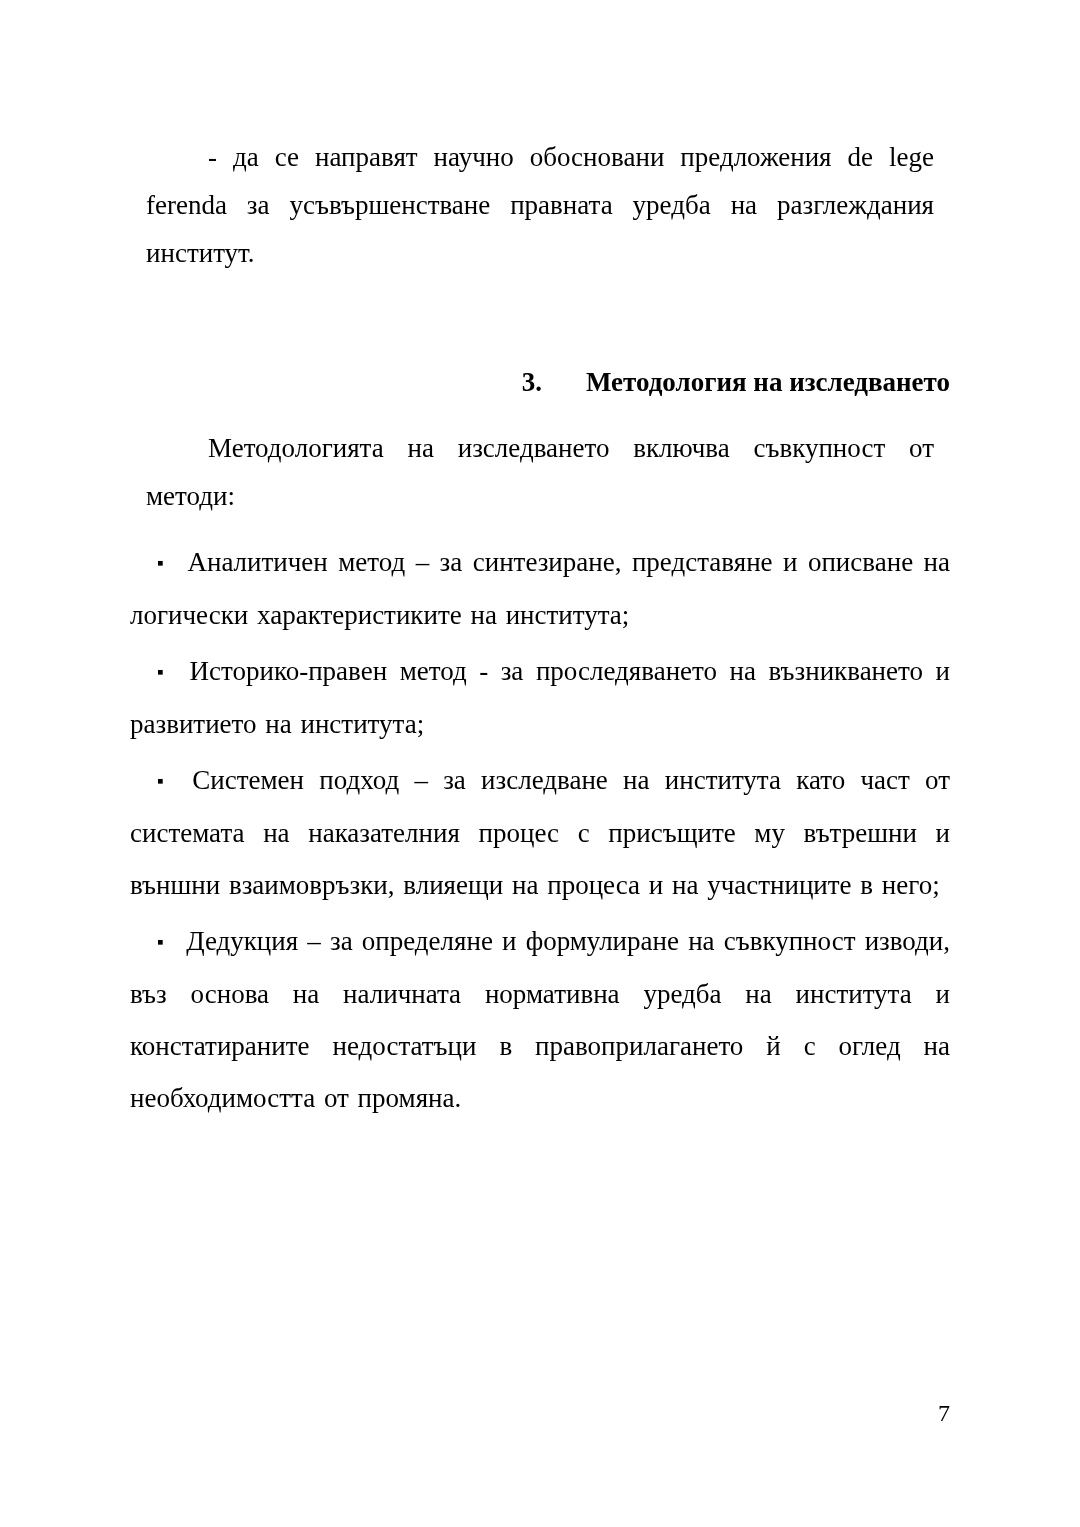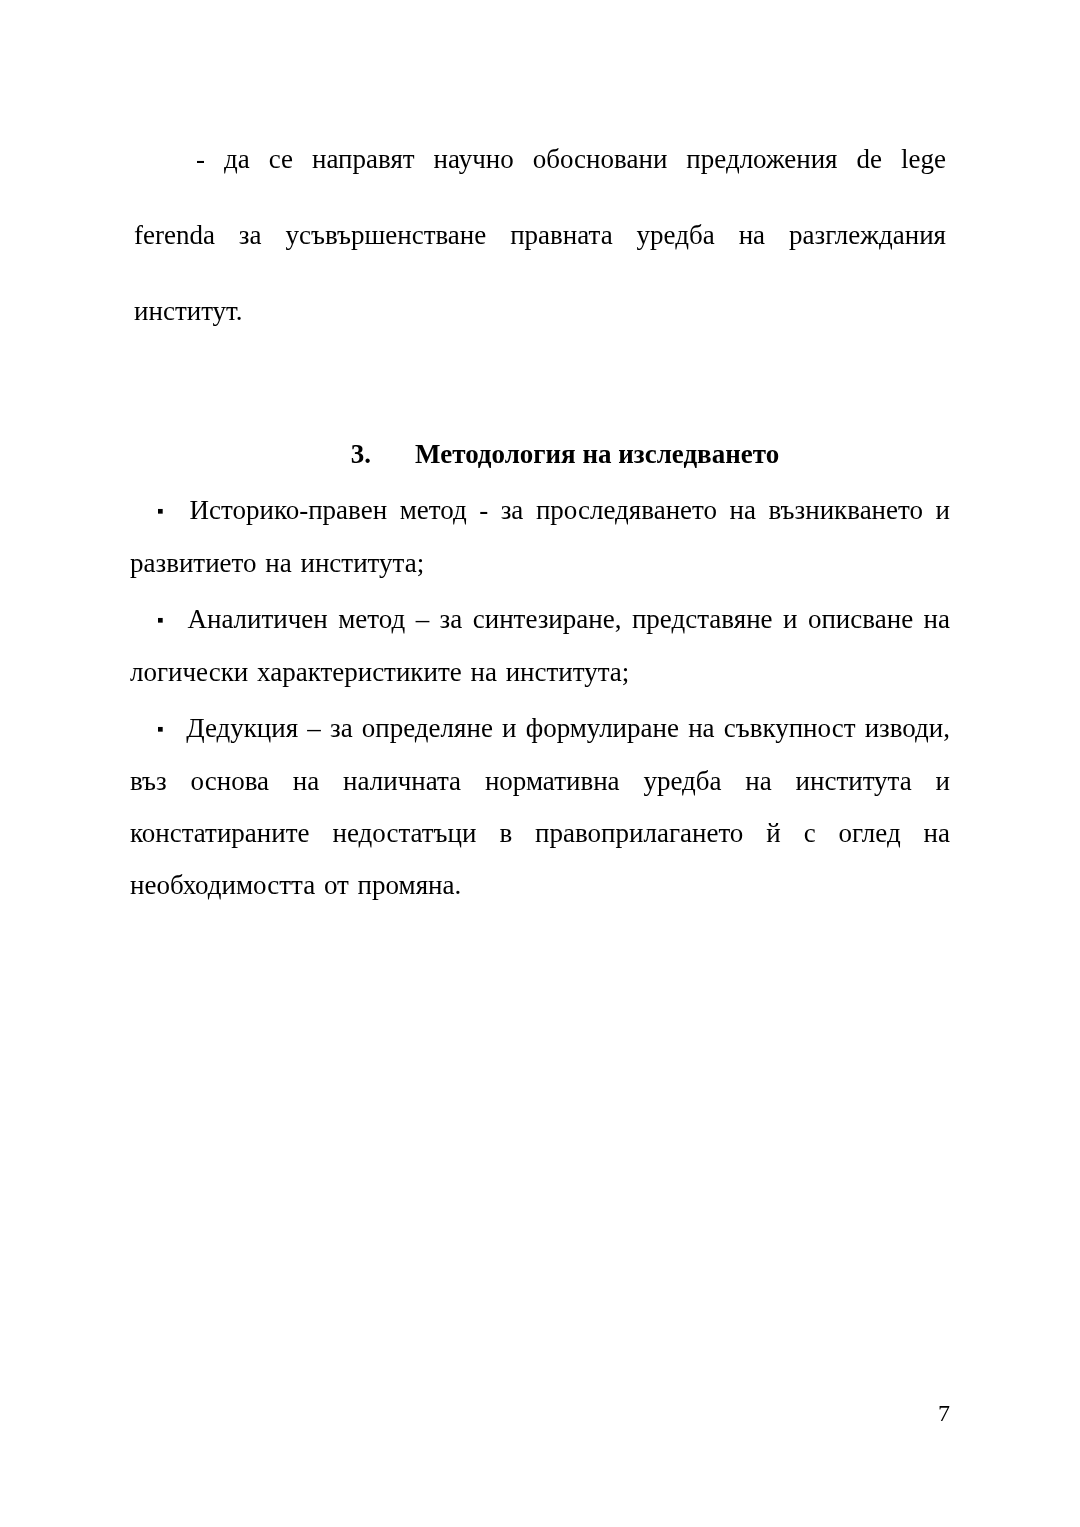--- a/index.html
+++ b/index.html
@@ -18,32 +18,32 @@
     box-sizing: border-box;
   }
   .content {
     position: absolute;
     top: 117px;
     left: 130px;
     right: 130px;
   }
   .para {
     font-size: 27px;
-    line-height: 76px;
+    line-height: 48px;
     text-align: justify;
     text-indent: 62px;
-    margin: 4px;
+    margin: 16px;
     word-spacing: 2px;
   }
   .heading {
     font-size: 27px;
     line-height: 52px;
     font-weight: bold;
     margin: 79px 0 0 50px;
-    text-align: center;
+    text-align: right;
     white-space: nowrap;
   }
   .heading .tab-space {
     display: inline-block;
     width: 44px;
   }
   .bullet-para {
     font-size: 27px;
     line-height: 52px;
     text-align: justify;
@@ -73,29 +73,33 @@
 
 <div class="page">
   <div class="content">
 
     <p class="para">- да се направят научно обосновани предложения de lege ferenda за усъвършенстване правната уредба на разглеждания институт.</p>
 
     <div class="heading">
       <span>3.</span><span class="tab-space"></span><span>Методология на изследването</span>
     </div>
 
+    <p class="para">Методологията на изследването включва съвкупност от методи:</p>
+
+    <p class="bullet-para">
+      <span class="bullet-marker">▪</span><span class="bullet-gap"></span><span>Аналитичен метод – за синтезиране, представяне и описване на логически характеристиките на института;</span>
+    </p>
 
     <p class="bullet-para">
       <span class="bullet-marker">▪</span><span class="bullet-gap"></span><span>Историко-правен метод - за проследяването на възникването и развитието на института;</span>
     </p>
 
     <p class="bullet-para">
-      <span class="bullet-marker">▪</span><span class="bullet-gap"></span><span>Аналитичен метод – за синтезиране, представяне и описване на логически характеристиките на института;</span>
+      <span class="bullet-marker">▪</span><span class="bullet-gap"></span><span>Системен подход – за изследване на института като част от системата на наказателния процес с присъщите му вътрешни и външни взаимовръзки, влияещи на процеса и на участниците в него;</span>
     </p>
-
 
 
     <p class="bullet-para">
       <span class="bullet-marker">▪</span><span class="bullet-gap"></span><span>Дедукция – за определяне и формулиране на съвкупност изводи, въз основа на наличната нормативна уредба на института и констатираните недостатъци в правоприлагането й с оглед на необходимостта от промяна.</span>
     </p>
 
   </div>
 
   <div class="page-number">7</div>
 </div>

